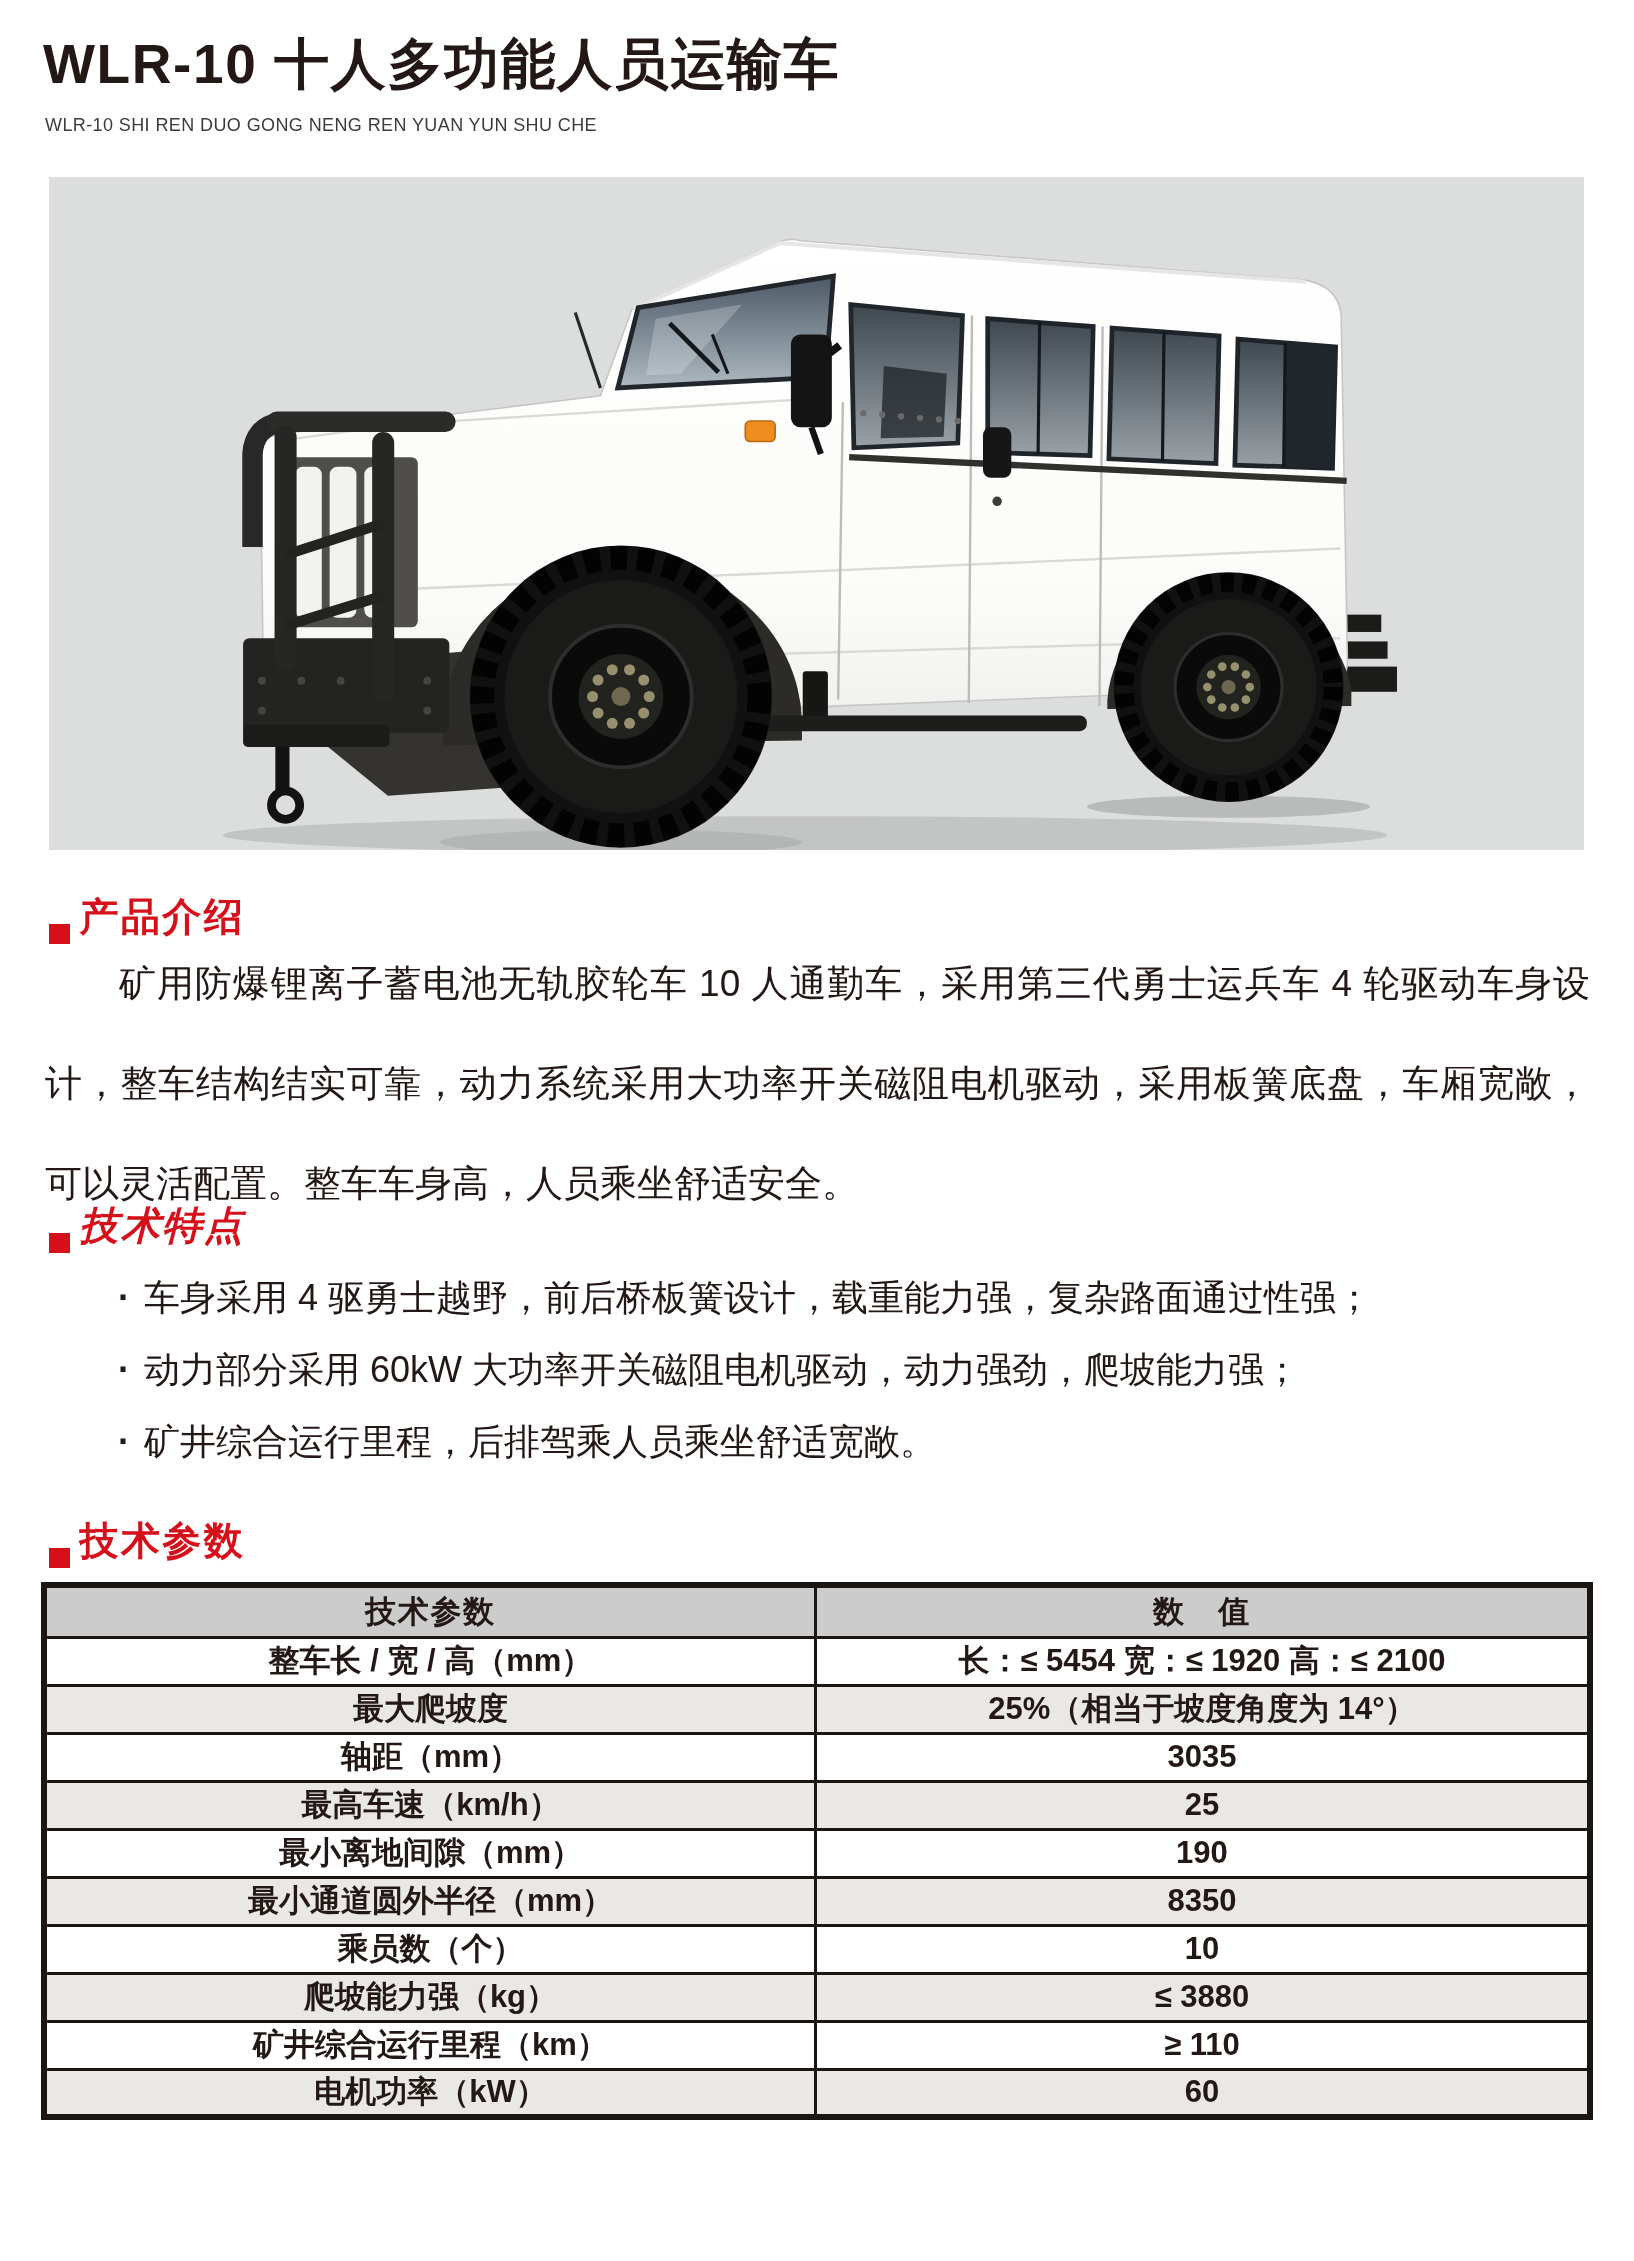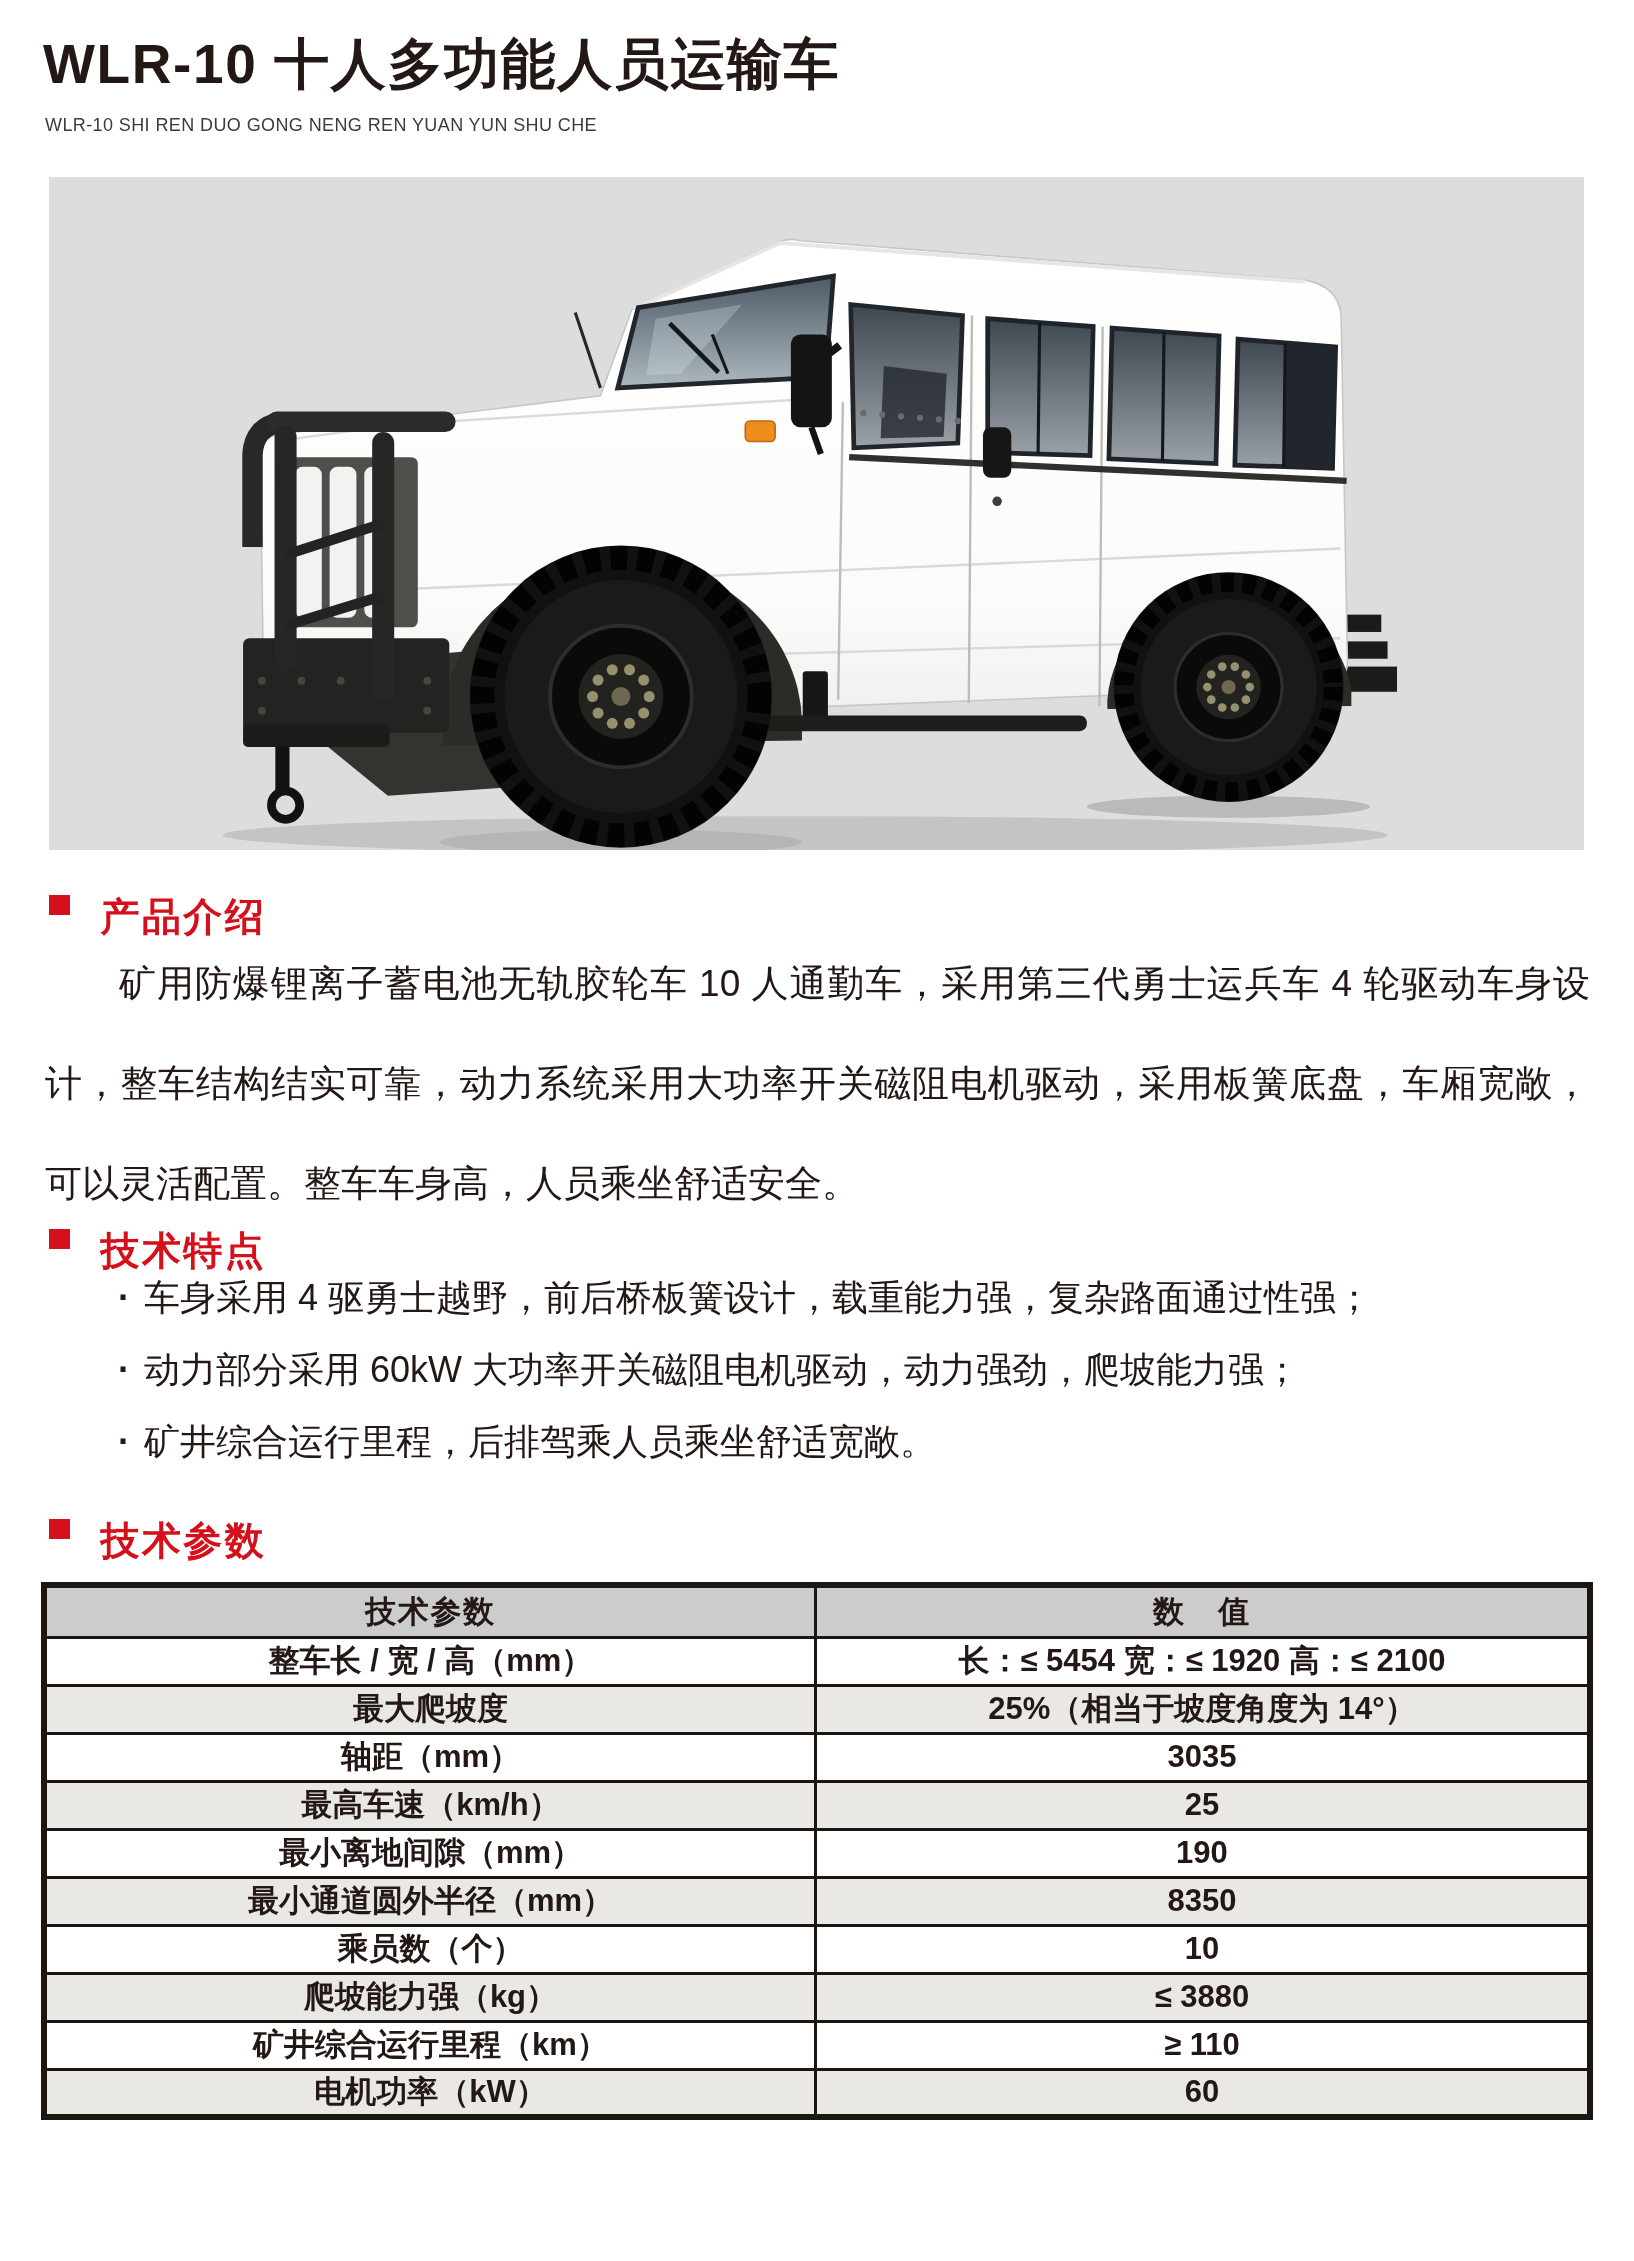--- a/index.html
+++ b/index.html
@@ -19,31 +19,31 @@
     font-size:18px; font-weight:400; letter-spacing:0.4px; color:#3c3c3c;
     white-space:nowrap;
   }
   .image-box {
     position:absolute; left:49px; top:177px; width:1535px; height:673px;
     background:var(--image-bg,#dcdddd);
   }
   .image-box svg { display:block; width:100%; height:100%; }
 
   .sec-head {
-    position:absolute; left:49px; display:flex; align-items:flex-start; gap:31px;
+    position:absolute; left:49px; display:flex; align-items:flex-end; gap:10px;
   }
   .sec-head .sq {
     width:20.5px; height:20.5px; background:var(--accent-red,#d6101b); margin-top:4.7px;
   }
   .sec-head .txt {
     font-size:39px; font-weight:bold; color:var(--accent-red,#d6101b);
     letter-spacing:2.4px; white-space:nowrap;
   }
   .sec-intro    { top:890px; }
-  .sec-features { top:1224px; }
+  .sec-features { top:1199px;font-style:italic; }
   .sec-params   { top:1514px; }
 
   .intro-body {
     position:absolute; left:45px; top:934px; width:1545px;
     font-size:37px; line-height:100px; text-indent:2em;
     text-align:justify; color:#231815;
   }
   .features-list {
     position:absolute; left:118px; top:1262px; width:1473px;
     list-style:none; font-size:36px; color:#231815;

